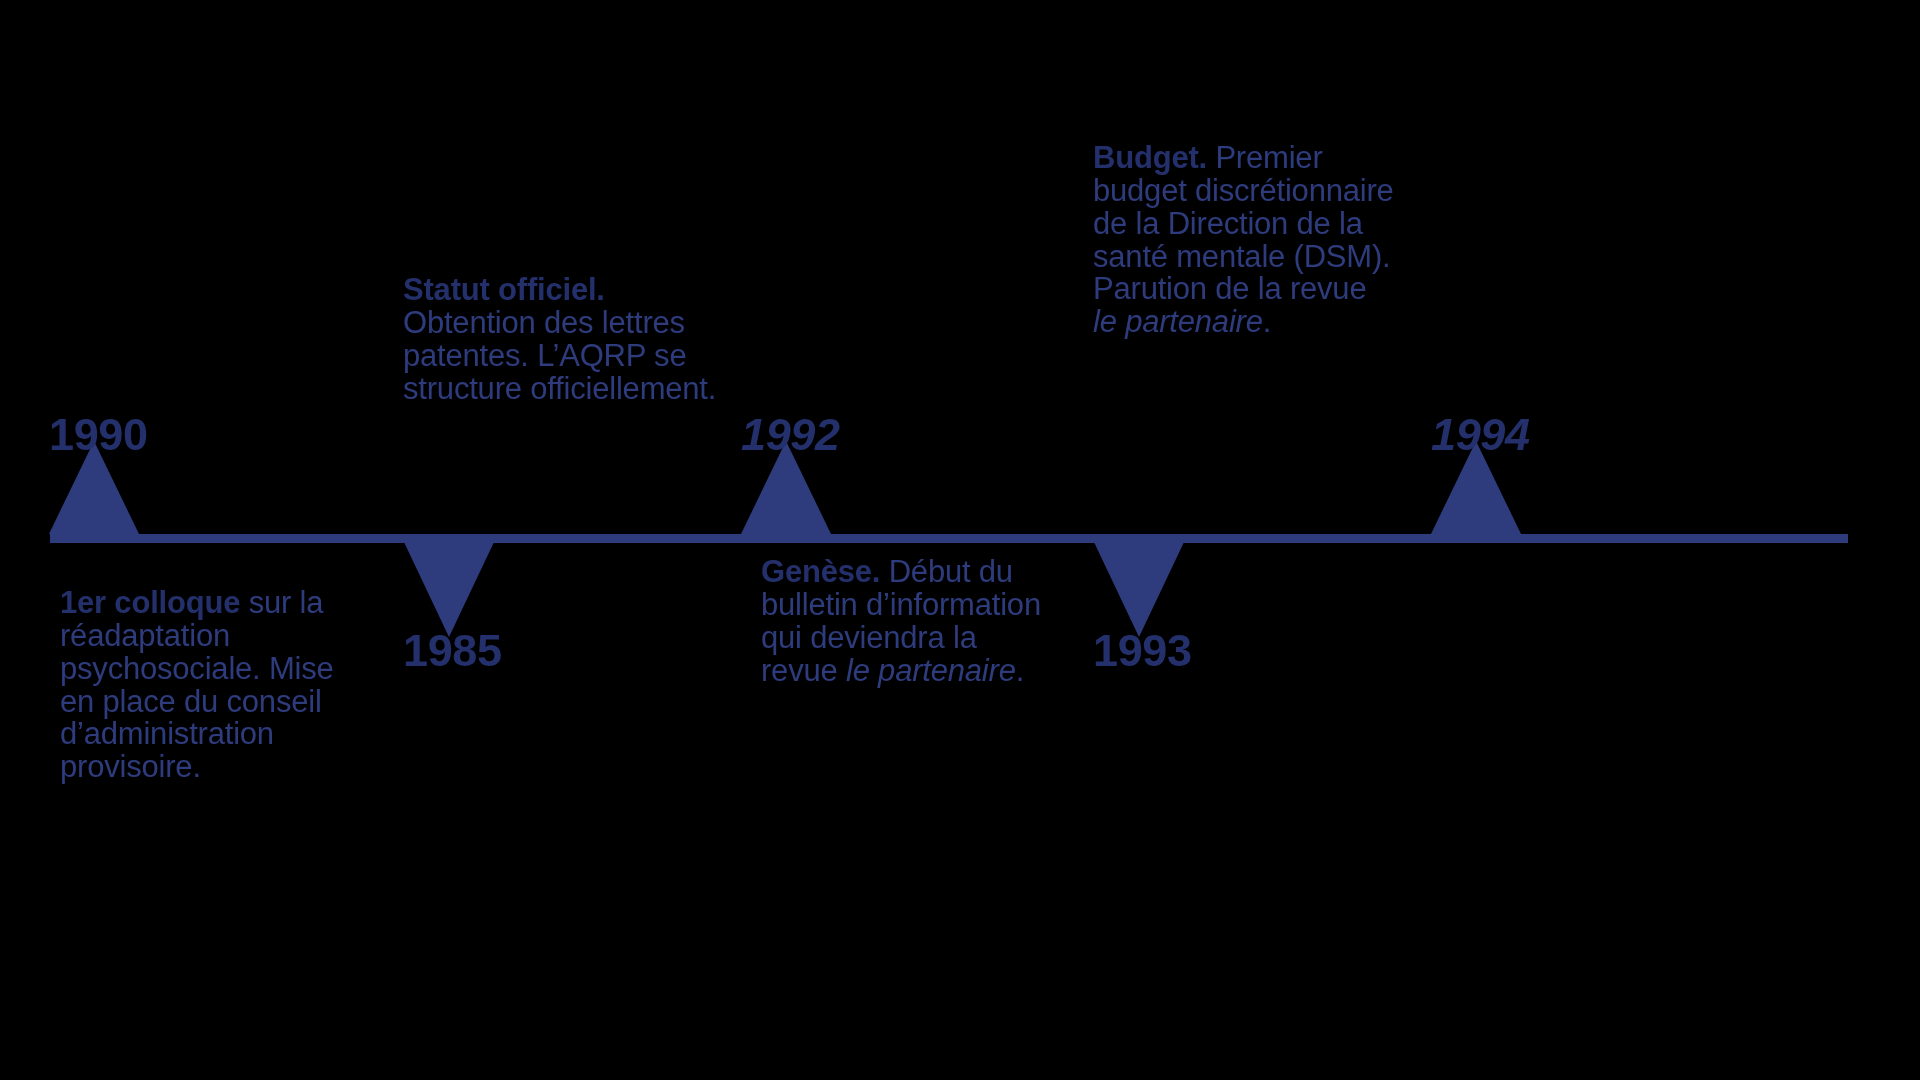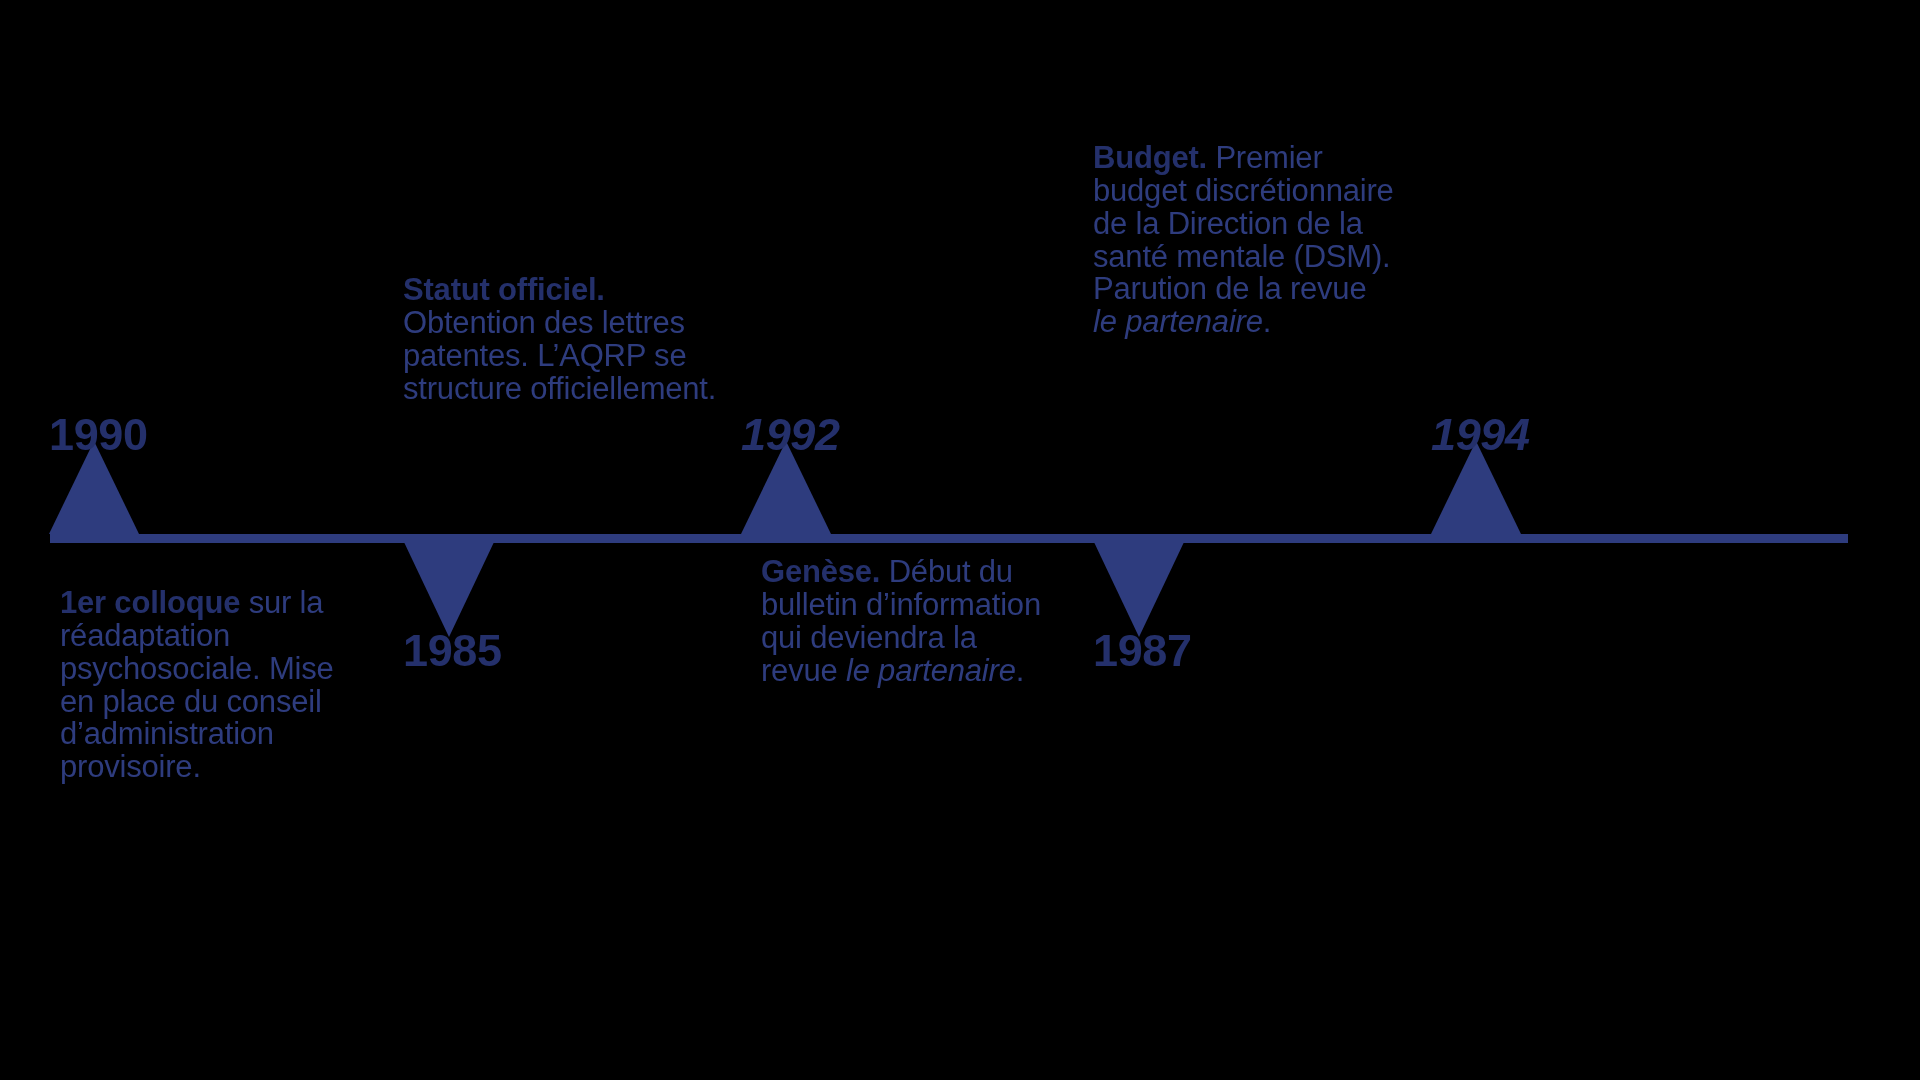--- a/index.html
+++ b/index.html
@@ -94,21 +94,21 @@
     <span class="lead">Statut officiel.</span><span> Obtention des lettres patentes. L’AQRP se structure officiellement.</span>
   </div>
 
   <div class="marker up" style="left:741px; top:441px;"></div>
   <div class="year" style="left:741px; top:412px;font-style:italic;">1992</div>
   <div class="block below" style="left:741px; top:556px; width:300px;margin-left:20px;">
     <span class="lead">Genèse.</span><span> Début du bulletin d’information qui deviendra la revue </span><span class="ital">le partenaire</span><span>.</span>
   </div>
 
   <div class="marker down" style="left:1093px; top:540px;"></div>
-  <div class="year" style="left:1093px; top:628px;">1987</div>
+  <div class="year" style="left:1093px; top:628px;">1993</div>
   <div class="block above" style="left:1093px; top:142px; width:305px;">
     <span class="lead">Budget.</span><span> Premier budget discrétionnaire de la Direction de la santé mentale (DSM). Parution de la revue </span><span class="ital">le partenaire</span><span>.</span>
   </div>
 
   <div class="marker up" style="left:1431px; top:441px;"></div>
   <div class="year" style="left:1431px; top:412px;font-style:italic;">1994</div>
 
 </div>
 
 </body></html>

